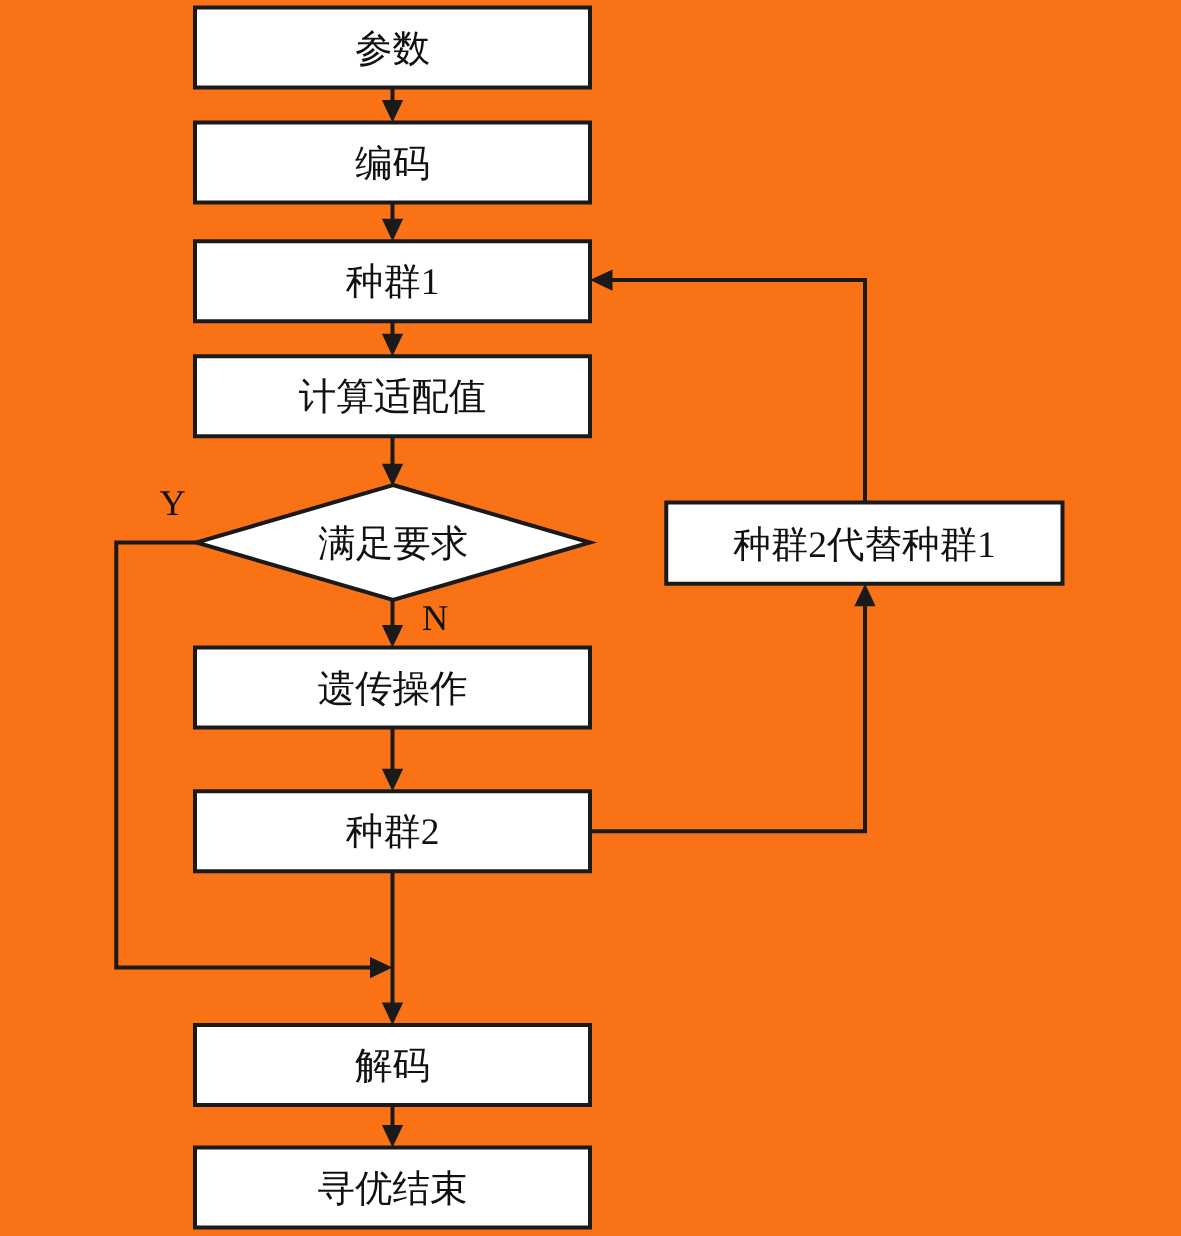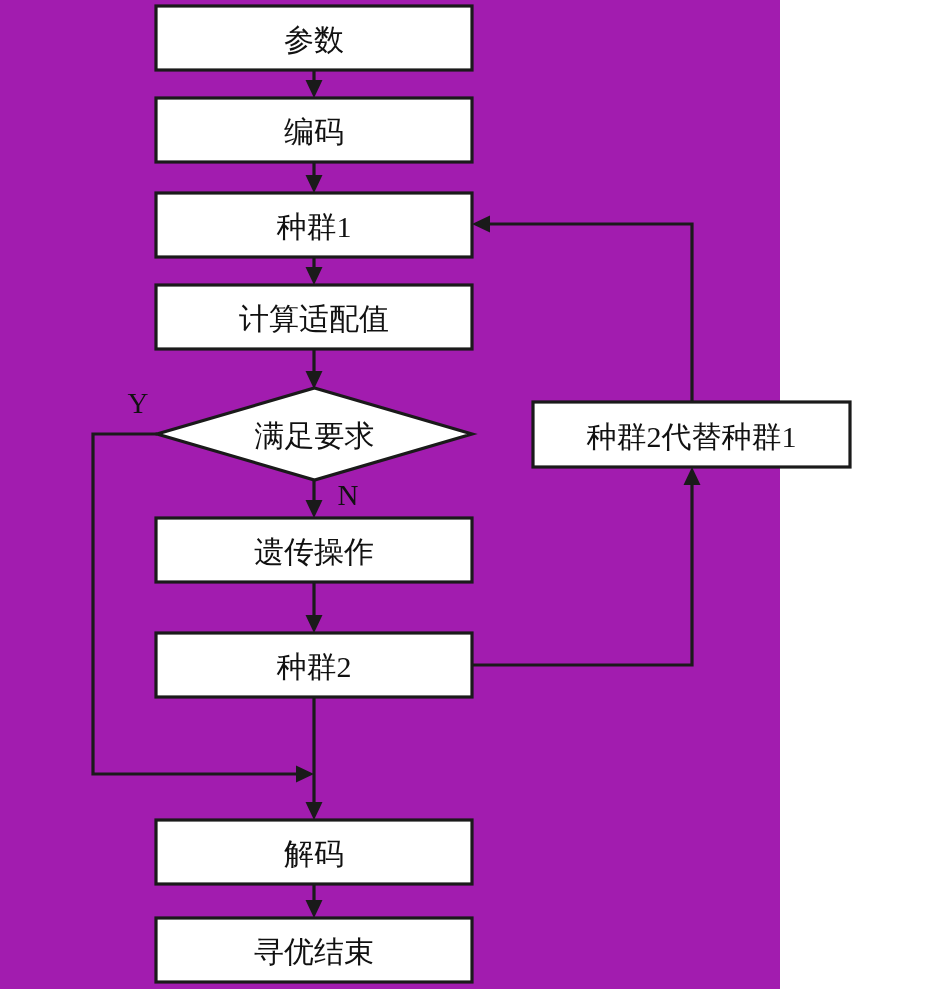--- a/index.html
+++ b/index.html
@@ -9,23 +9,23 @@
     background: #ffffff;
   }
   body {
     width: 945px;
     height: 989px;
     font-family: "Liberation Serif", "DejaVu Serif", serif;
     overflow: hidden;
   }
   #flowchart-root {
     position: relative;
-    width: 780px;
+    width: 945px;
     height: 989px;
-    background: #a21caf;
+    background: #f97316;
   }
   svg.flow-svg {
     position: absolute;
     top: 0;
     left: 0;
     width: 945px;
     height: 989px;
     display: block;
   }
   .node-shape {

